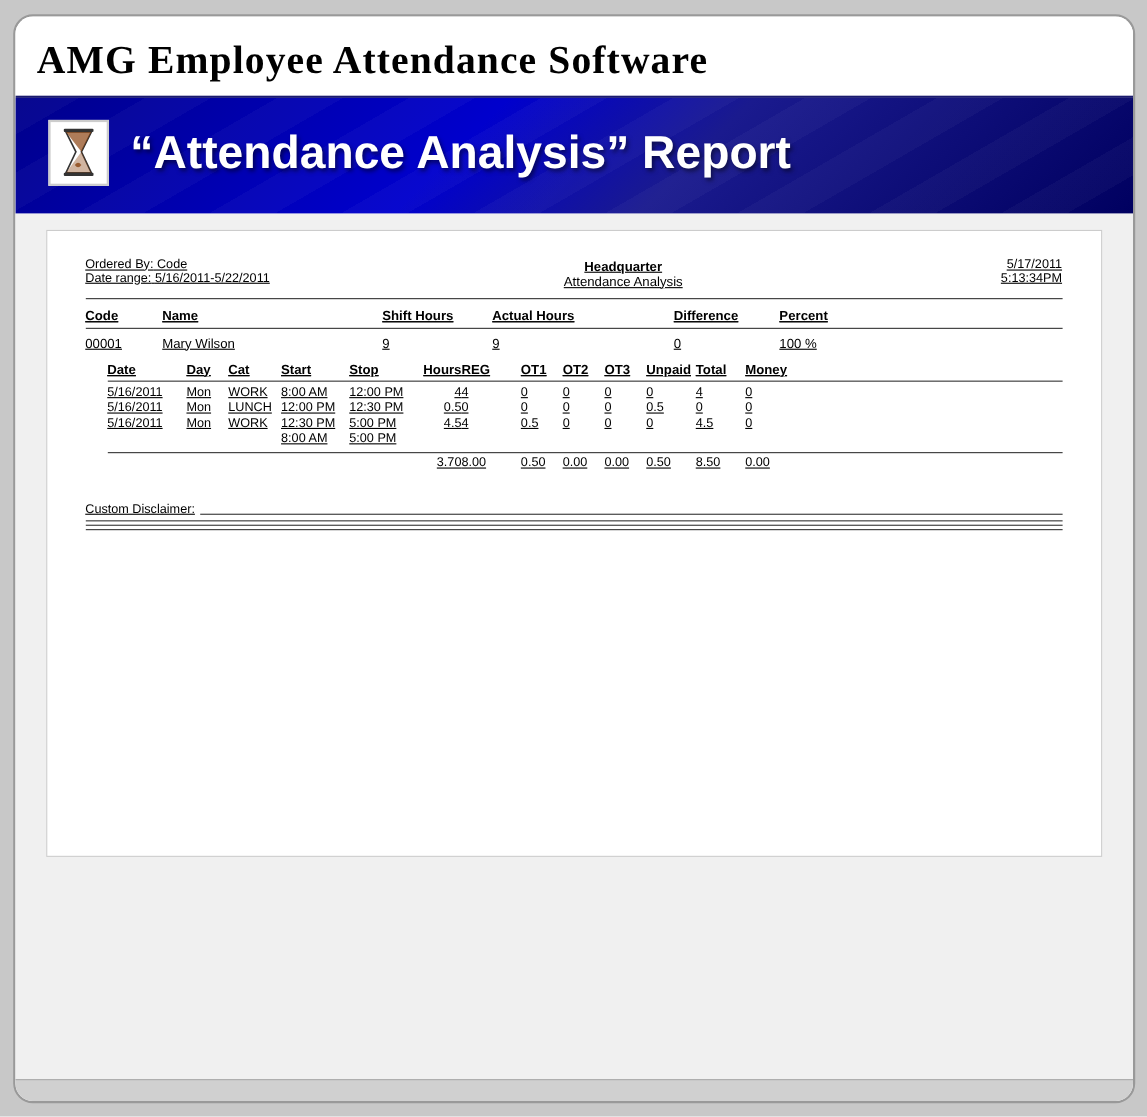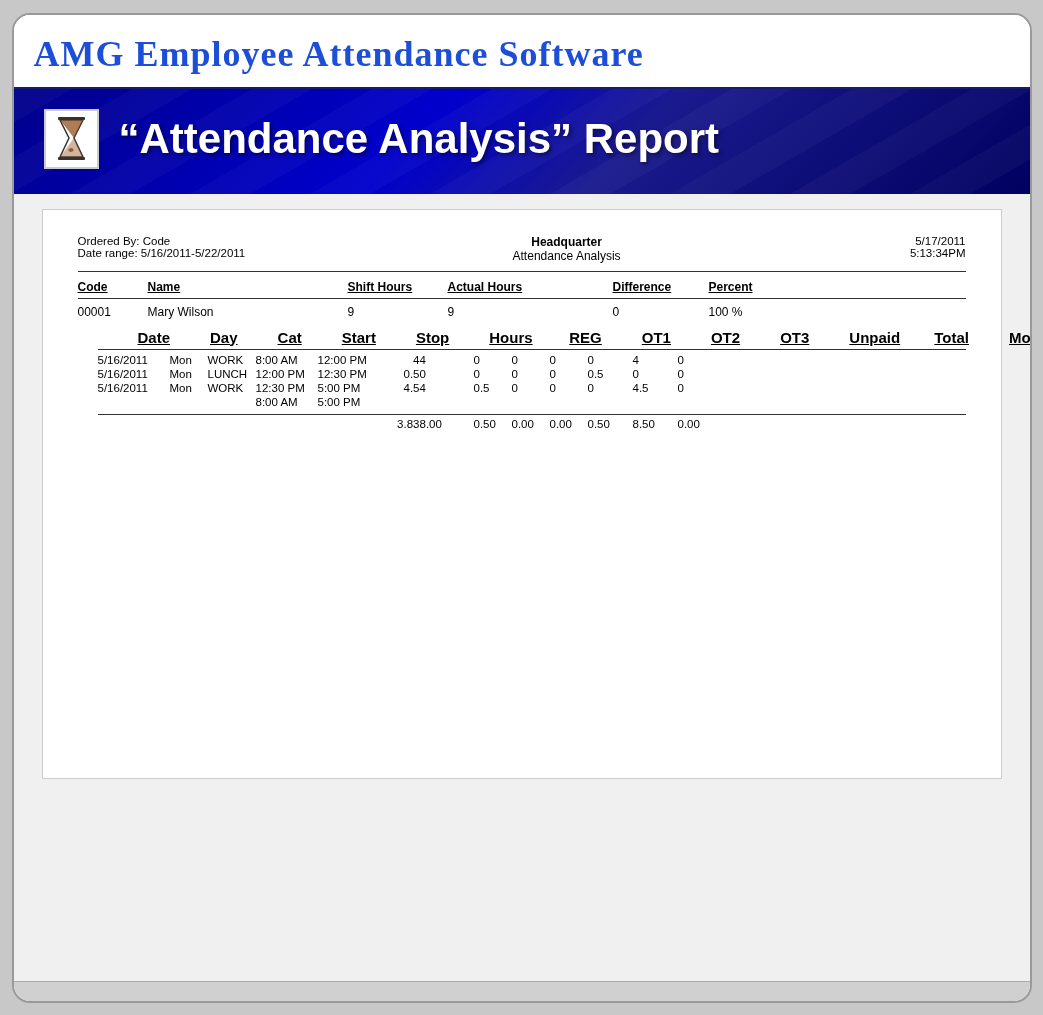--- a/index.html
+++ b/index.html
@@ -29,21 +29,21 @@
     .app-title-bar {
       background: #ffffff;
       padding: 18px 20px 12px 20px;
       border-bottom: 2px solid #1a1a6e;
     }
 
     .app-title {
       font-family: Georgia, 'Times New Roman', serif;
       font-size: 36px;
       font-weight: bold;
-      color: #1d4ed8;
+      color: #000000;
       letter-spacing: 1px;
     }
 
     
     .banner-section {
       background: linear-gradient(135deg, #00008b 0%, #0000cd 40%, #1a1a8e 60%, #000060 100%);
       padding: 20px 30px 25px 30px;
       display: flex;
       align-items: center;
       gap: 20px;
@@ -94,20 +94,21 @@
     }
 
     
     .report-content {
       background: #f0f0f0;
       flex: 1;
       padding: 15px 24px;
       display: flex;
       align-items: flex-start;
       justify-content: center;
+      text-decoration: underline;
     }
 
     .report-paper {
       background: #ffffff;
       width: 960px;
       min-height: 570px;
       border: 1px solid #ccc;
       padding: 25px 35px;
       font-family: Arial, sans-serif;
       font-size: 12px;
@@ -186,22 +187,21 @@
     .detail-col-headers {
       display: flex;
       border-bottom: 1px solid #333;
       padding-bottom: 3px;
       margin-bottom: 4px;
     }
 
     .detail-col-headers span {
       font-weight: bold;
       text-decoration: underline;
-      font-size: 15px;
-      margin-left: 40px;
+      font-size: 12px;
     }
 
     .detail-data-row {
       display: flex;
       margin-bottom: 2px;
       font-size: 11.5px;
     }
 
     .totals-row {
       display: flex;
@@ -408,31 +408,40 @@
           <span class="d-start">8:00 AM</span>
           <span class="d-stop">5:00 PM</span>
         </div>
 
         <div class="totals-row">
           <span class="d-date"></span>
           <span class="d-day"></span>
           <span class="d-cat"></span>
           <span class="d-start"></span>
           <span class="d-stop"></span>
-          <span class="d-hours">3.83</span>
+          <span class="d-hours">3.70</span>
           <span class="d-reg">8.00</span>
           <span class="d-ot1">0.50</span>
           <span class="d-ot2">0.00</span>
           <span class="d-ot3">0.00</span>
           <span class="d-unpd">0.50</span>
           <span class="d-tot">8.50</span>
           <span class="d-money">0.00</span>
         </div>
 
       </div>
 
+      <div class="disclaimer-section">
+        <div class="disclaimer-line">
+          <span>Custom Disclaimer:</span>
+          <div style="flex:1; border-bottom: 1px solid #333; margin-bottom: 1px;"></div>
+        </div>
+        <hr class="disclaimer-line-rule">
+        <hr class="disclaimer-line-rule">
+        <hr class="disclaimer-line-rule">
+      </div>
 
     </div>
   </div>
 
   <div class="footer-bar"></div>
 
 </div>
 
 </body></html>

